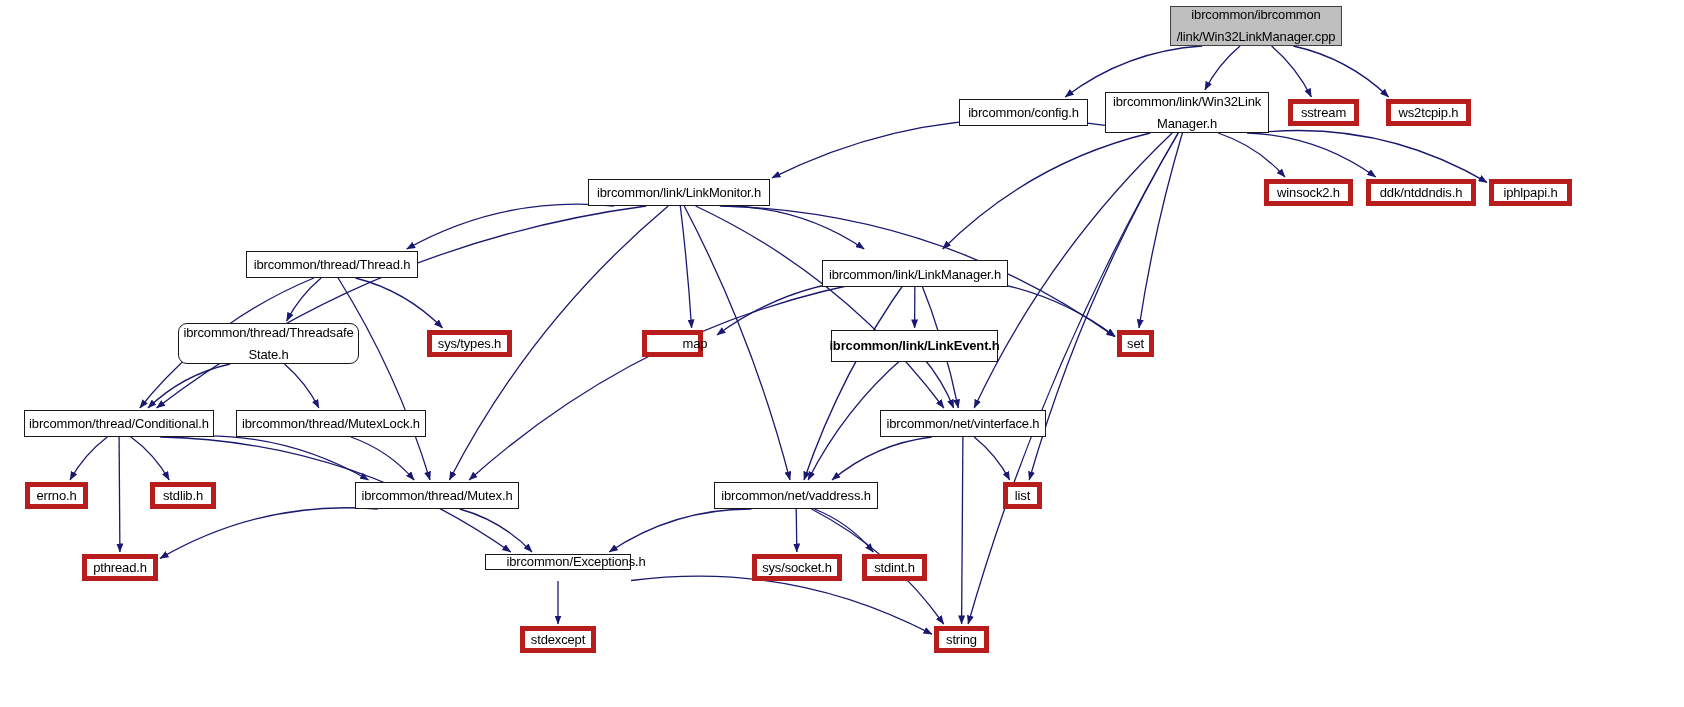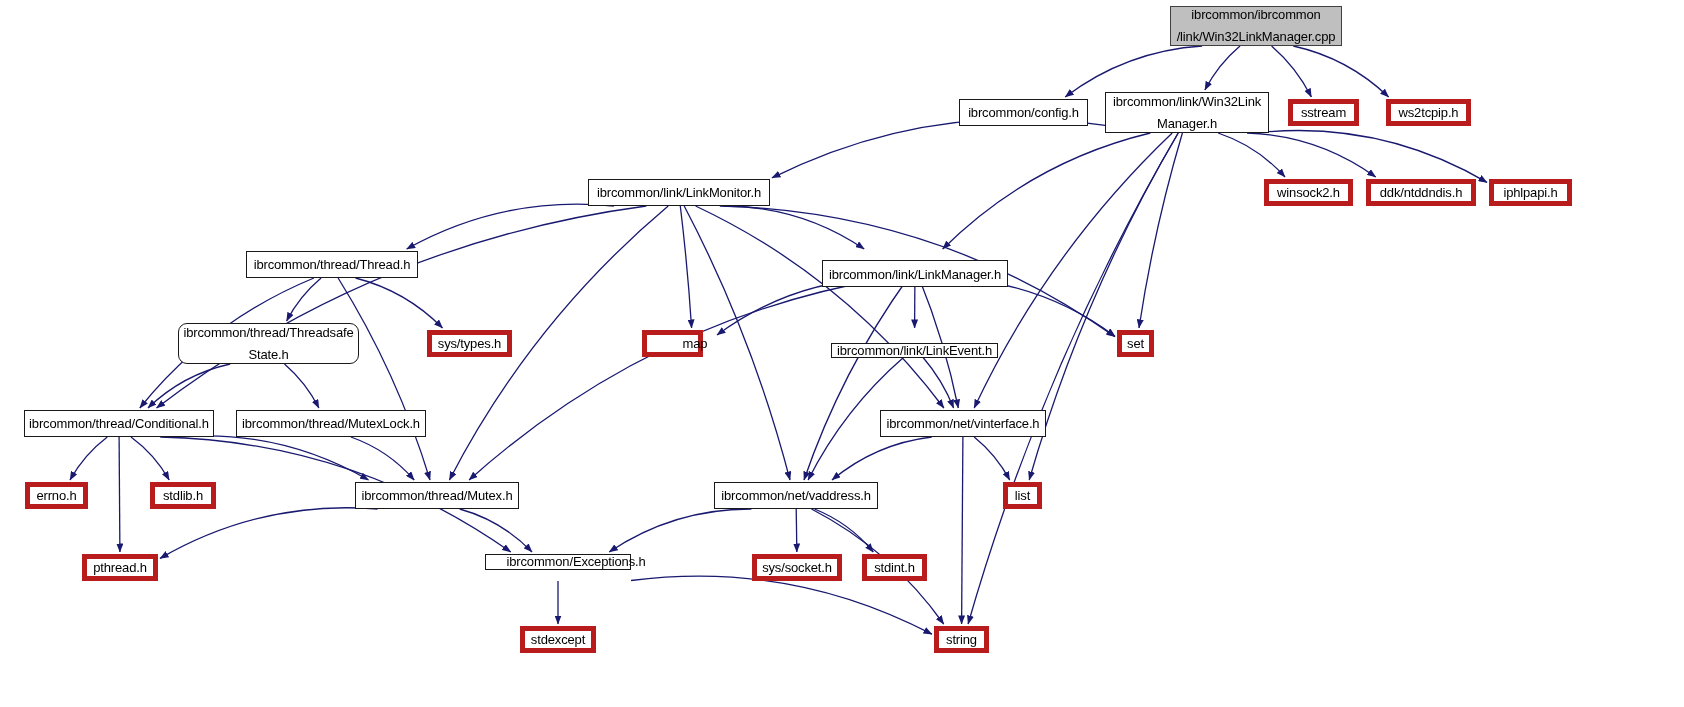--- a/index.html
+++ b/index.html
@@ -127,21 +127,21 @@
       <div class="gnode proj" style="left: 588px; top: 179px; width: 182px; height: 27px;"><span>ibrcommon/link/LinkMonitor.h</span></div>
       <div class="gnode sys" style="left: 1264px; top: 179px; width: 89px; height: 27px;"><span>winsock2.h</span></div>
       <div class="gnode sys" style="left: 1366px; top: 179px; width: 110px; height: 27px;"><span>ddk/ntddndis.h</span></div>
       <div class="gnode sys" style="left: 1489px; top: 179px; width: 83px; height: 27px;"><span>iphlpapi.h</span></div>
       <div class="gnode proj" style="left: 246px; top: 251px; width: 172px; height: 27px;"><span>ibrcommon/thread/Thread.h</span></div>
       <div class="gnode proj" style="left: 822px; top: 260px; width: 186px; height: 27px; align-items: flex-end;"><span>ibrcommon/link/LinkManager.h</span></div>
       <div class="gnode proj" style="left: 178px; top: 323px; width: 181px; height: 41px; border-radius: 9px;"><span>ibrcommon/thread/Threadsafe
 State.h</span></div>
       <div class="gnode sys" style="left: 427px; top: 330px; width: 85px; height: 27px;"><span>sys/types.h</span></div>
       <div class="gnode sys" style="left: 642px; top: 330px; width: 44px; height: 27px; padding-left: 48px;"><span>map</span></div>
-      <div class="gnode proj" style="left: 831px; top: 343px; width: 167px; height: 15px;"><span>ibrcommon/link/LinkEvent.h</span></div>
+      <div class="gnode proj" style="left: 831px; top: 330px; width: 167px; height: 32px; font-weight: bold;"><span>ibrcommon/link/LinkEvent.h</span></div>
       <div class="gnode sys" style="left: 1117px; top: 330px; width: 37px; height: 27px;"><span>set</span></div>
       <div class="gnode proj" style="left: 24px; top: 410px; width: 190px; height: 27px;"><span>ibrcommon/thread/Conditional.h</span></div>
       <div class="gnode proj" style="left: 236px; top: 410px; width: 190px; height: 27px;"><span>ibrcommon/thread/MutexLock.h</span></div>
       <div class="gnode proj" style="left: 880px; top: 410px; width: 166px; height: 27px;"><span>ibrcommon/net/vinterface.h</span></div>
       <div class="gnode sys" style="left: 25px; top: 482px; width: 63px; height: 27px;"><span>errno.h</span></div>
       <div class="gnode sys" style="left: 150px; top: 482px; width: 66px; height: 27px;"><span>stdlib.h</span></div>
       <div class="gnode proj" style="left: 355px; top: 482px; width: 164px; height: 27px;"><span>ibrcommon/thread/Mutex.h</span></div>
       <div class="gnode proj" style="left: 714px; top: 482px; width: 164px; height: 27px;"><span>ibrcommon/net/vaddress.h</span></div>
       <div class="gnode sys" style="left: 1003px; top: 482px; width: 39px; height: 27px;"><span>list</span></div>
       <div class="gnode sys" style="left: 82px; top: 554px; width: 76px; height: 27px;"><span>pthread.h</span></div>

